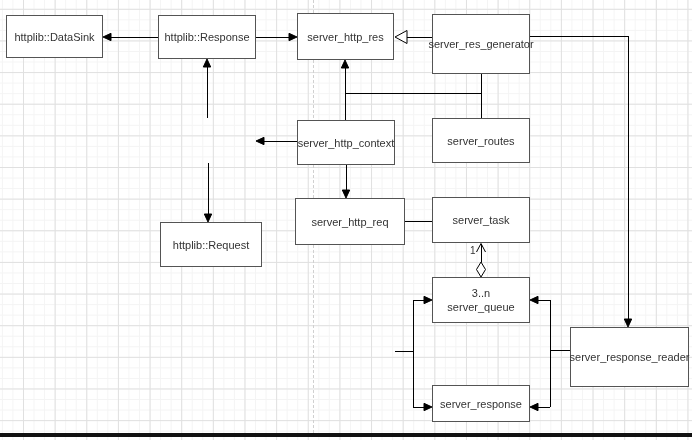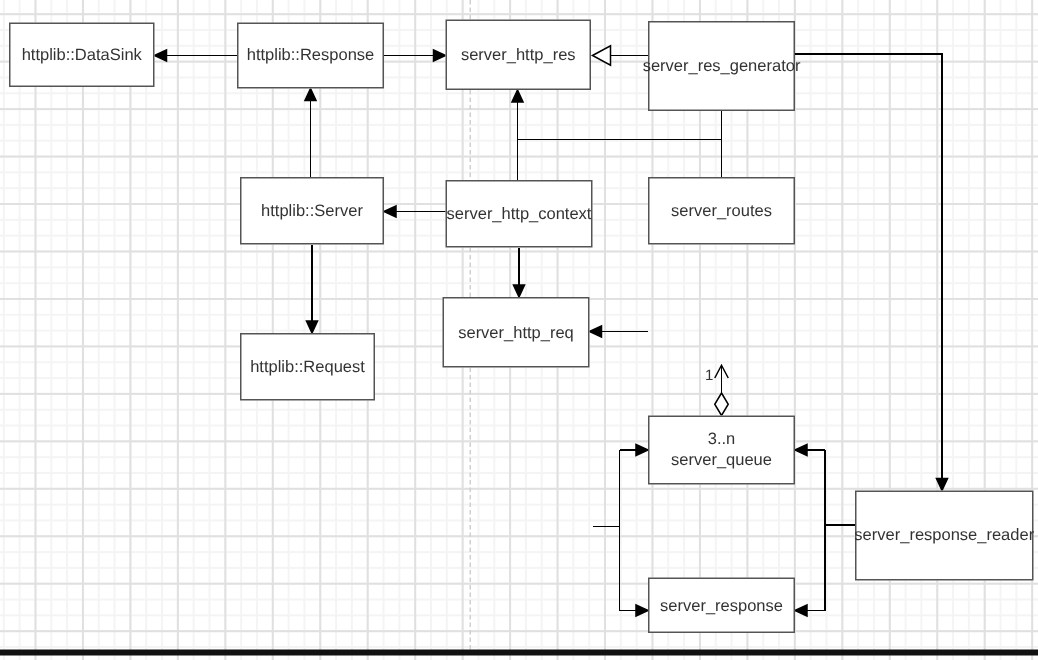--- a/index.html
+++ b/index.html
@@ -119,40 +119,40 @@
   </div>
 
   <div class="node" style="left:297px;top:13px;width:97px;height:47px">
     <span>server_http_res</span>
   </div>
 
   <div class="node" style="left:432px;top:14px;width:98px;height:60px">
     <span>server_res_generator</span>
   </div>
 
-  <div class="node" style="left:160px;top:118px;width:96px;height:45px">
-    <span>httplib::Server</span>
-  </div>
 
   <div class="node" style="left:297px;top:120px;width:98px;height:45px">
     <span>server_http_context</span>
   </div>
 
   <div class="node" style="left:432px;top:118px;width:98px;height:45px">
     <span>server_routes</span>
   </div>
 
-  <div class="node" style="left:160px;top:222px;width:90px;height:45px">
+  <div class="node" style="left:160px;top:222px;width:102px;height:45px">
     <span>httplib::Request</span>
   </div>
 
-  <div class="node" style="left:295px;top:198px;width:98px;height:47px">
+  <div class="node" style="left:295px;top:198px;width:110px;height:47px">
     <span>server_http_req</span>
   </div>
 
+  <div class="node" style="left:432px;top:197px;width:98px;height:46px">
+    <span>server_task</span>
+  </div>
 
   <div class="node" style="left:432px;top:277px;width:98px;height:46px">
     <span>3..n</span>
     <span>server_queue</span>
   </div>
 
 
   <div class="node" style="left:570px;top:327px;width:119px;height:60px">
     <span>server_response_reader</span>
   </div>

